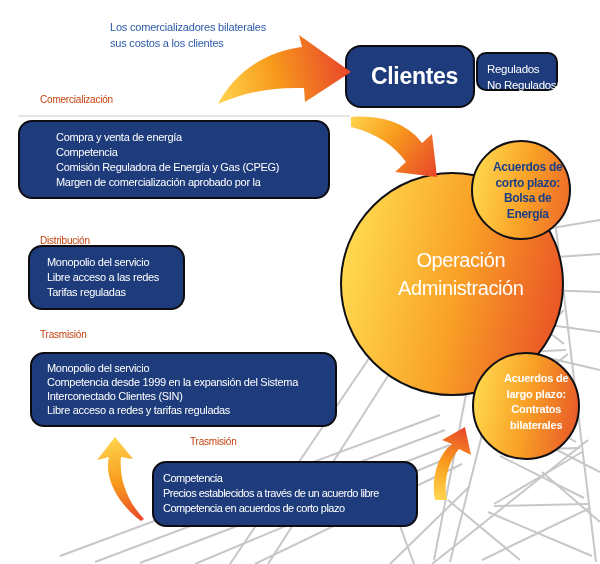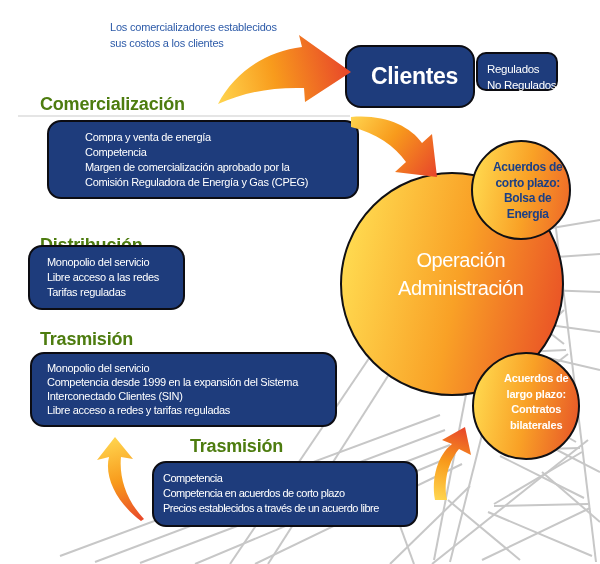--- a/index.html
+++ b/index.html
@@ -4,30 +4,30 @@
 <style>
   html,body{margin:0;padding:0;background:#fff;}
   .canvas{
     position:relative;width:600px;height:564px;background:#ffffff;overflow:hidden;
     font-family:"Liberation Sans", sans-serif;
   }
   svg.layer{position:absolute;left:0;top:0;pointer-events:none;}
   
   .annotation{position:absolute;left:110px;top:19px;color:#2c5aa8;font-size:11px;
     line-height:16px;letter-spacing:-0.2px;}
-  .heading{position:absolute;color:#4d7c0f;font-weight:bold;font-size:18px;letter-spacing:-0.2px;}
+  .heading{position:absolute;color:#c2410c;font-weight:normal;font-size:10px;letter-spacing:-0.2px;}
   .h-comercializacion{left:40px;top:94px;}
   .h-distribucion{left:40px;top:214px;margin-top:21px;}
   .h-trasmision{left:40px;top:329px;}
   .h-generacion{left:190px;top:436px;}
   
   .nbox{position:absolute;background:#1e3c7c;border:2.5px solid #0c0c12;border-radius:14px;
     box-sizing:border-box;color:#ffffff;font-size:11px;line-height:15px;letter-spacing:-0.3px;z-index:3;padding-left:9px;}
   .nbox .ln{white-space:nowrap;}
-  .box-comercializacion{left:18px;top:120px;width:312px;height:79px;padding:8px 0 0 36px;margin-left:29px;}
+  .box-comercializacion{left:18px;top:120px;width:312px;height:79px;padding:8px 0 0 36px;}
   .box-distribucion{left:28px;top:245px;width:157px;height:65px;padding:8px 0 0 17px;}
   .box-trasmision{left:30px;top:352px;width:307px;height:75px;padding:7px 0 0 15px;line-height:14px;}
   .box-generacion{left:152px;top:461px;width:266px;height:66px;padding:8px 0 0 9px;letter-spacing:-0.5px;}
   .box-clientes{left:345px;top:45px;width:130px;height:63px;border-radius:16px;z-index:5;
     display:flex;align-items:center;justify-content:center;font-size:23px;font-weight:bold;letter-spacing:-0.3px;}
   .box-regulados{left:476px;top:52px;width:82px;height:39px;border-radius:10px;z-index:4;
     padding:7px 0 0 9px;font-size:11.5px;line-height:16px;}
   
   .circle{position:absolute;border:2.5px solid #101014;border-radius:50%;box-sizing:border-box;text-align:center;}
   .op-circle{left:340px;top:172px;width:224px;height:224px;z-index:1;
@@ -116,61 +116,61 @@
   <div class="circle largo-circle">
     <div class="largo-text">
       <div>Acuerdos de</div>
       <div>largo plazo:</div>
       <div>Contratos</div>
       <div>bilaterales</div>
     </div>
   </div>
 
   <div class="annotation">
-    <div>Los comercializadores establecidos</div>
+    <div>Los comercializadores bilaterales</div>
     <div>sus costos a los clientes</div>
   </div>
 
   <div class="nbox box-regulados">
     <div class="ln">Regulados</div>
     <div class="ln">No Regulados</div>
   </div>
   <div class="nbox box-clientes">
     <span>Clientes</span>
   </div>
 
   <div class="heading h-comercializacion">Comercialización</div>
   <div class="heading h-distribucion">Distribución</div>
   <div class="heading h-trasmision">Trasmisión</div>
   <div class="heading h-generacion">Trasmisión</div>
 
   <div class="nbox box-comercializacion">
     <div class="ln">Compra  y venta de energía</div>
     <div class="ln">Competencia</div>
+    <div class="ln">Comisión Reguladora de Energía y Gas (CPEG)</div>
     <div class="ln">Margen de comercialización aprobado por  la</div>
-    <div class="ln">Comisión Reguladora de Energía y Gas (CPEG)</div>
   </div>
 
   <div class="nbox box-distribucion">
     <div class="ln">Monopolio del servicio</div>
     <div class="ln">Libre acceso a las redes</div>
     <div class="ln">Tarifas reguladas</div>
   </div>
 
   <div class="nbox box-trasmision">
     <div class="ln">Monopolio del servicio</div>
     <div class="ln">Competencia desde 1999 en la expansión del Sistema</div>
     <div class="ln">Interconectado Clientes  (SIN)</div>
     <div class="ln">Libre acceso a redes y tarifas reguladas</div>
   </div>
 
   <div class="nbox box-generacion">
     <div class="ln">Competencia</div>
+    <div class="ln">Precios establecidos a través de un acuerdo libre</div>
     <div class="ln">Competencia en acuerdos de corto plazo</div>
-    <div class="ln">Precios establecidos a través de un acuerdo libre</div>
   </div>
 
   <svg id="arrows" class="layer" width="600" height="564" viewBox="0 0 600 564">
     <defs>
       <linearGradient id="g1" gradientUnits="userSpaceOnUse" x1="218" y1="104" x2="350" y2="72">
         <stop offset="0" stop-color="#ffd54f"></stop>
           <stop offset="0.45" stop-color="#f89b1c"></stop>
           <stop offset="1" stop-color="#e8472a"></stop>
       </linearGradient>
       <linearGradient id="g2" gradientUnits="userSpaceOnUse" x1="351" y1="115" x2="435" y2="176">

